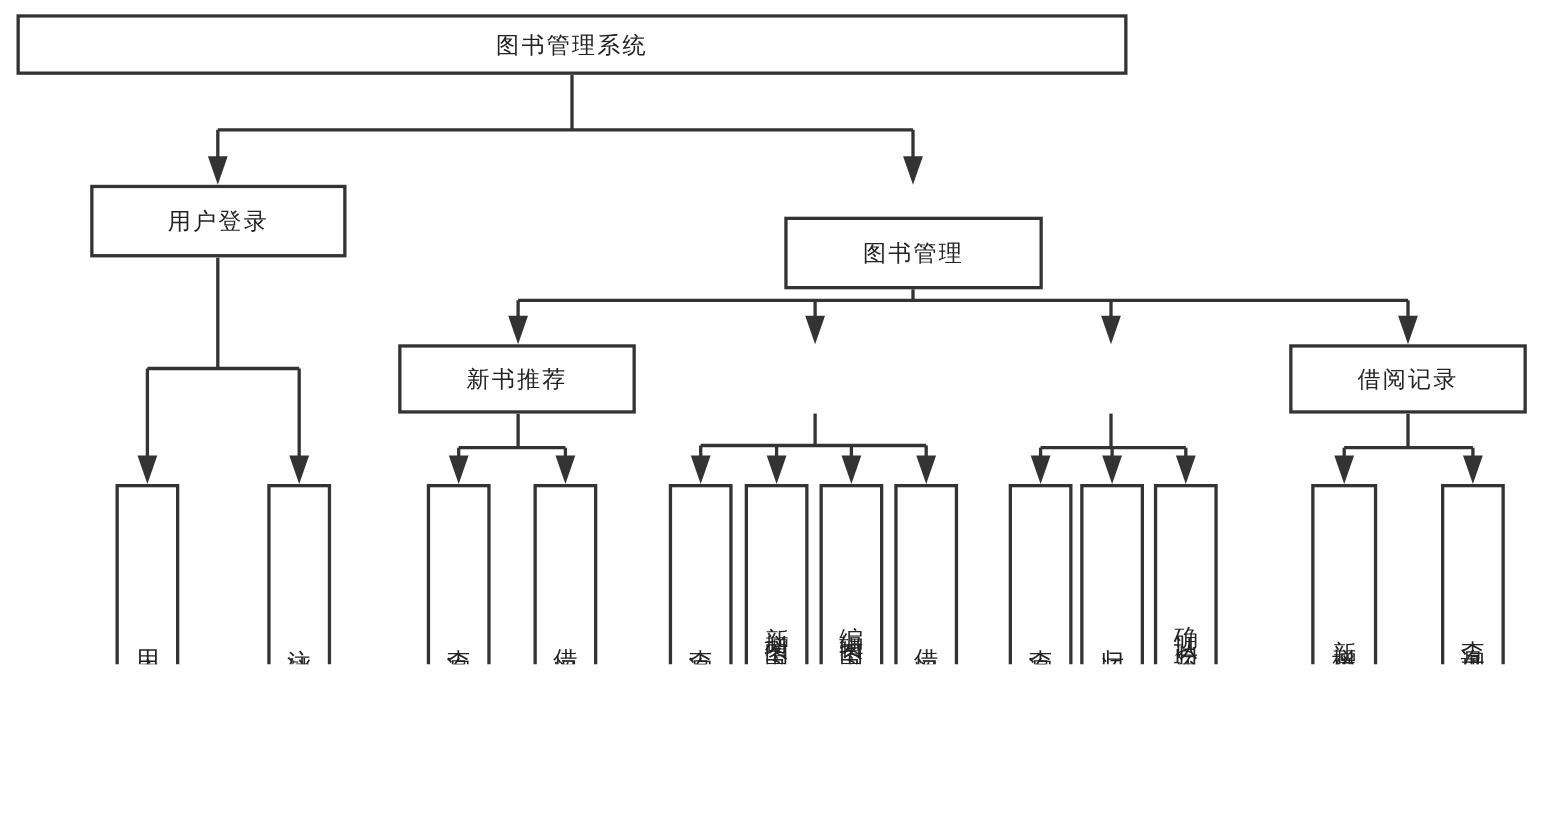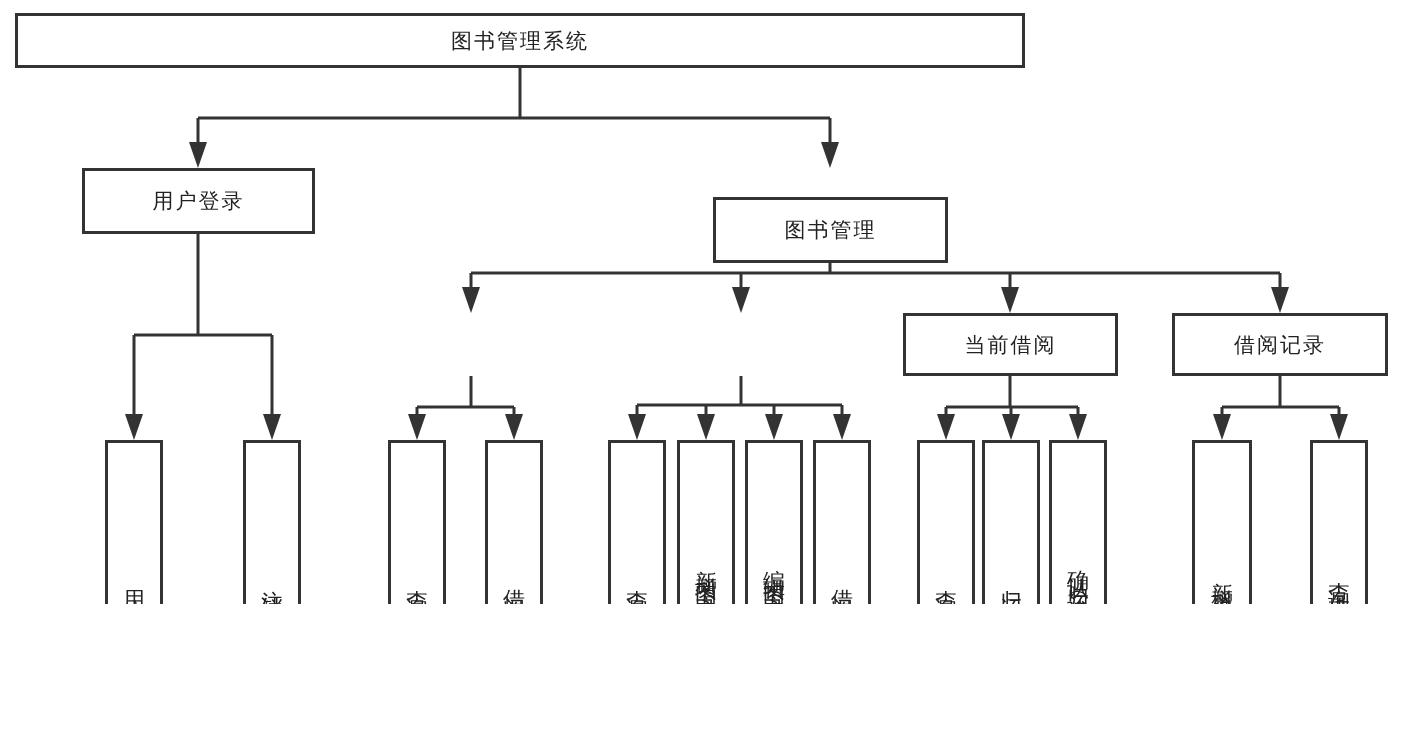--- a/index.html
+++ b/index.html
@@ -97,21 +97,21 @@
       <polygon points="1213,414 1231,414 1222,440" fill="#333333"></polygon>
       <line x1="1339" y1="407" x2="1339" y2="420" stroke="#333333" stroke-width="3"></line>
       <polygon points="1330,414 1348,414 1339,440" fill="#333333"></polygon>
     </svg>
 
   <div class="hbox" style="left:15px;top:13px;width:1010px;height:55px;">图书管理系统</div>
 
   <div class="hbox" style="left:82px;top:168px;width:233px;height:66px;">用户登录</div>
   <div class="hbox" style="left:713px;top:157px;width:235px;height:66px;margin-top:40px;">图书管理</div>
 
-  <div class="hbox" style="left:903px;top:313px;width:215px;height:63px;">当前借阅</div>
+  <div class="hbox" style="left:362px;top:313px;width:216px;height:63px;">新书推荐</div>
   <div class="hbox" style="left:1172px;top:313px;width:216px;height:63px;">借阅记录</div>
 
   <div class="vbox" style="left:105px;">用户登录</div>
   <div class="vbox" style="left:243px;">注销登录</div>
 
   <div class="vbox" style="left:388px;">查询图书</div>
   <div class="vbox" style="left:485px;">借阅图书</div>
 
   <div class="vbox" style="left:608px;">查询图书</div>
   <div class="vbox" style="left:677px;">新增图书（管理员）</div>

